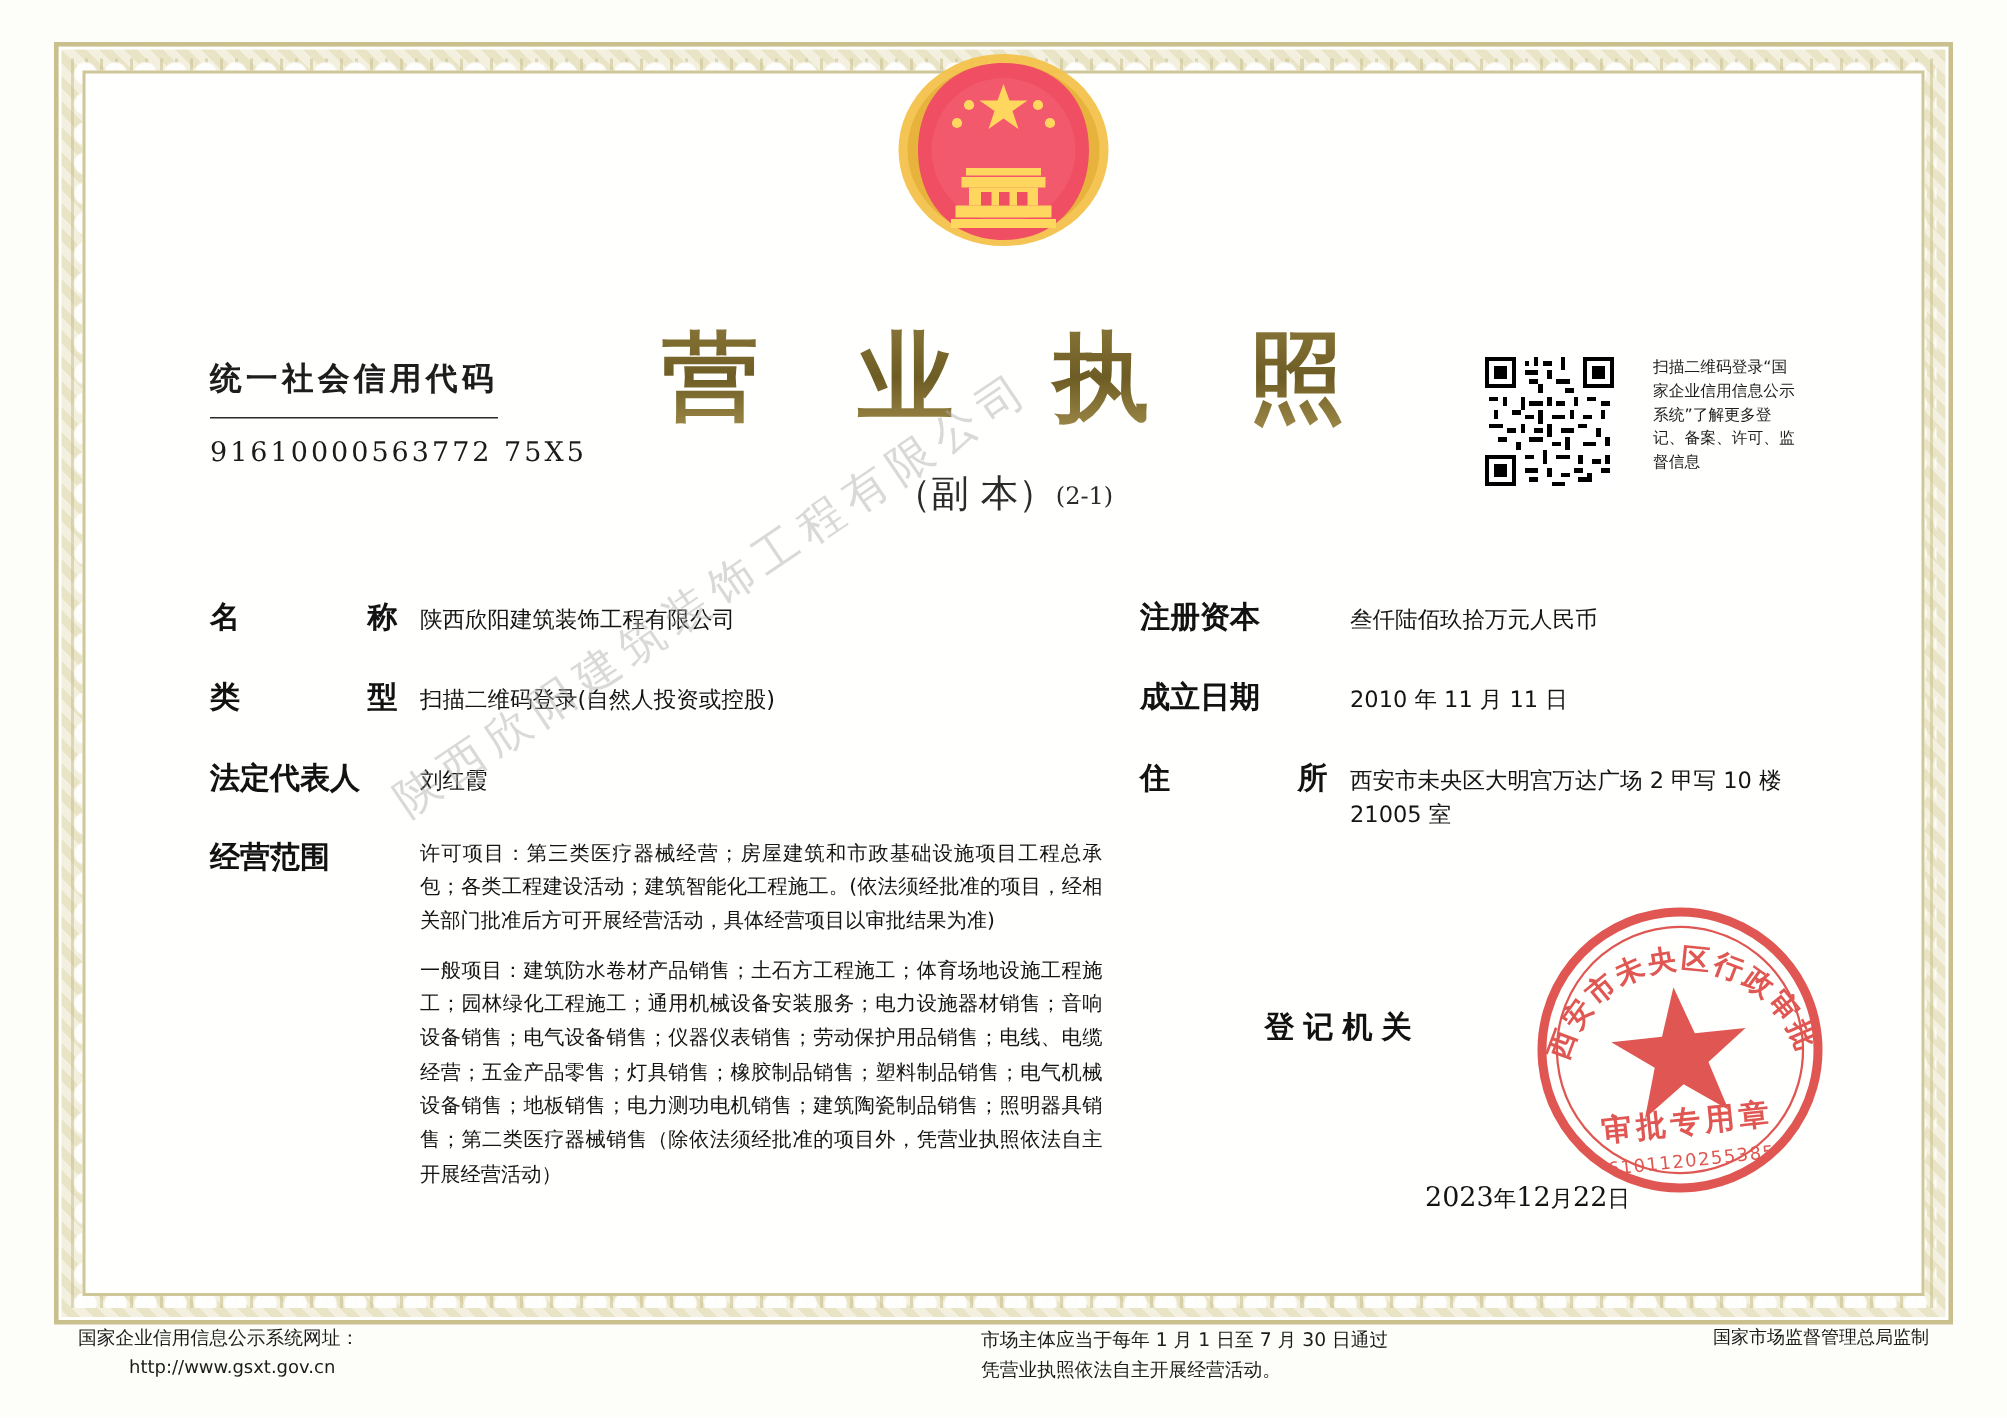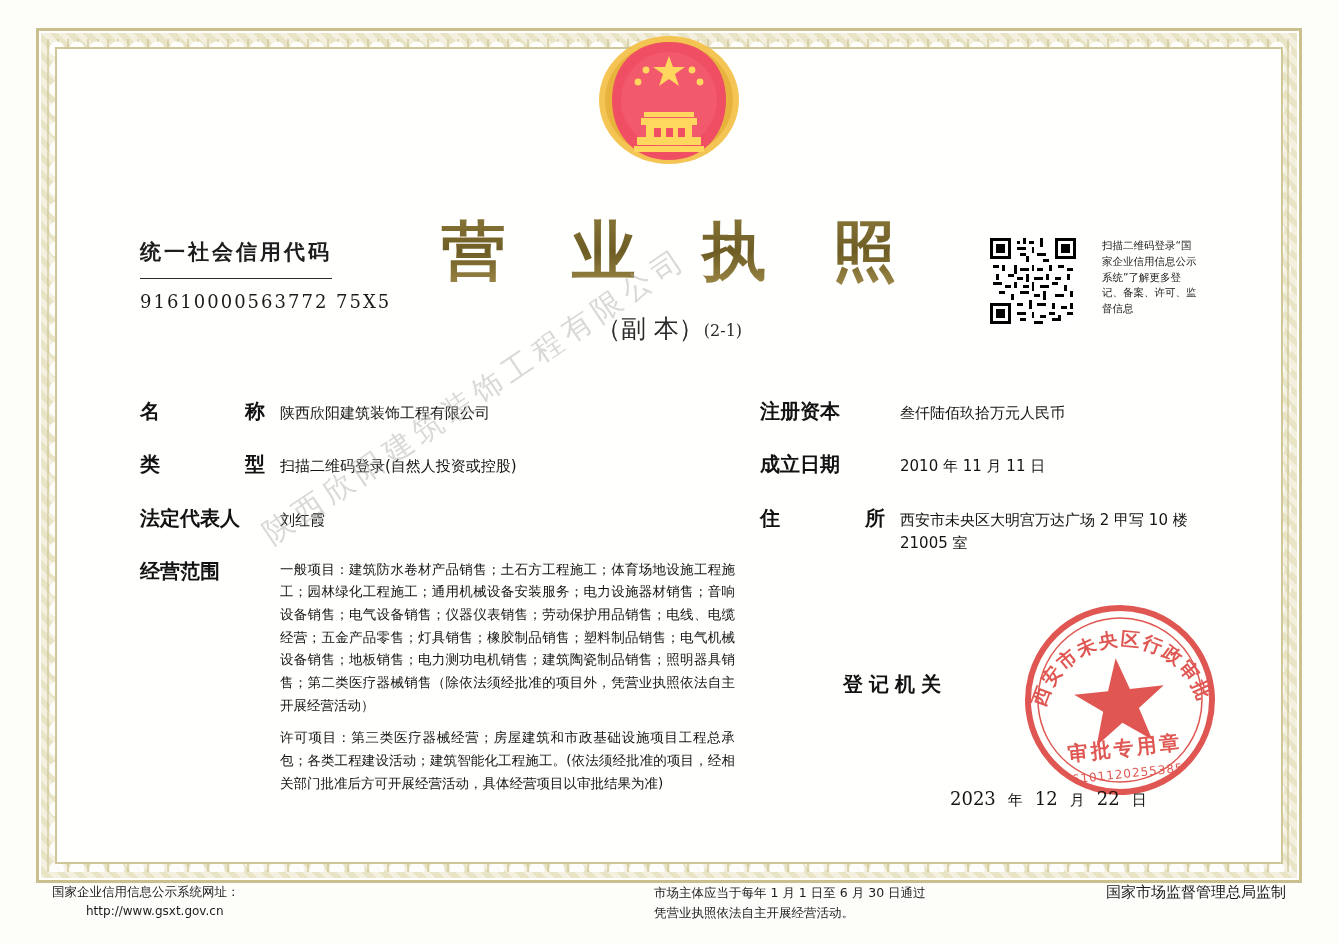--- a/index.html
+++ b/index.html
@@ -201,21 +201,21 @@
   }
   .date-line {
     position: absolute;
     left: 950px;
     top: 788px;
     font-family: "DejaVu Serif", "Liberation Serif", serif;
     font-size: 17px;
     color: #141414;
     display: flex;
     align-items: baseline;
-    gap: 12px;
+    gap: 0;
   }
   .date-line .num { font-size: 18px; }
   .date-line .ch { font-size: 15px; }
 
   
   .seal {
     position: absolute;
     left: 1020px;
     top: 600px;
     width: 200px;
@@ -266,21 +266,21 @@
     position: absolute;
     left: 654px;
     top: 4px;
     font-size: 12.5px;
     line-height: 1.6;
   }
   .footer-right {
     position: absolute;
     right: 52px;
     top: 4px;
-    font-size: 15px;
+    font-size: 12px;
     text-align: center;
   }
 </style>
 </head>
 <body>
 
 <div class="page">
 
   <div class="outer-frame">
     <div class="scallop"></div>
@@ -432,22 +432,22 @@
     </div>
 
     <div class="row">
       <div class="fld-label w5">法定代表人</div>
       <div class="fld-value">刘红霞</div>
     </div>
 
     <div class="row scope-row">
       <div class="fld-label w5">经营范围</div>
       <div class="scope-text">
+        <p class="scope-para">许可项目：第三类医疗器械经营；房屋建筑和市政基础设施项目工程总承包；各类工程建设活动；建筑智能化工程施工。(依法须经批准的项目，经相关部门批准后方可开展经营活动，具体经营项目以审批结果为准)</p>
         <p class="scope-para">一般项目：建筑防水卷材产品销售；土石方工程施工；体育场地设施工程施工；园林绿化工程施工；通用机械设备安装服务；电力设施器材销售；音响设备销售；电气设备销售；仪器仪表销售；劳动保护用品销售；电线、电缆经营；五金产品零售；灯具销售；橡胶制品销售；塑料制品销售；电气机械设备销售；地板销售；电力测功电机销售；建筑陶瓷制品销售；照明器具销售；第二类医疗器械销售（除依法须经批准的项目外，凭营业执照依法自主开展经营活动）</p>
-        <p class="scope-para">许可项目：第三类医疗器械经营；房屋建筑和市政基础设施项目工程总承包；各类工程建设活动；建筑智能化工程施工。(依法须经批准的项目，经相关部门批准后方可开展经营活动，具体经营项目以审批结果为准)</p>
       </div>
     </div>
 
   </div>
 
   <div class="col-right">
 
     <div class="row">
       <div class="fld-label w4">注册资本</div>
       <div class="fld-value">叁仟陆佰玖拾万元人民币</div>
@@ -499,19 +499,19 @@
   </div>
 
   <div class="watermark">陕西欣阳建筑装饰工程有限公司</div>
 
   <div class="footer">
     <div class="footer-left">
       <span>国家企业信用信息公示系统网址：</span>
       <span class="url">http://www.gsxt.gov.cn</span>
     </div>
     <div class="footer-center">
-      <div>市场主体应当于每年 1 月 1 日至 6 月 30 日通过</div>
+      <div>市场主体应当于每年 1 月 1 日至 7 月 30 日通过</div>
       <div>凭营业执照依法自主开展经营活动。</div>
     </div>
     <div class="footer-right">国家市场监督管理总局监制</div>
   </div>
 
 </div>
 
 </body></html>

